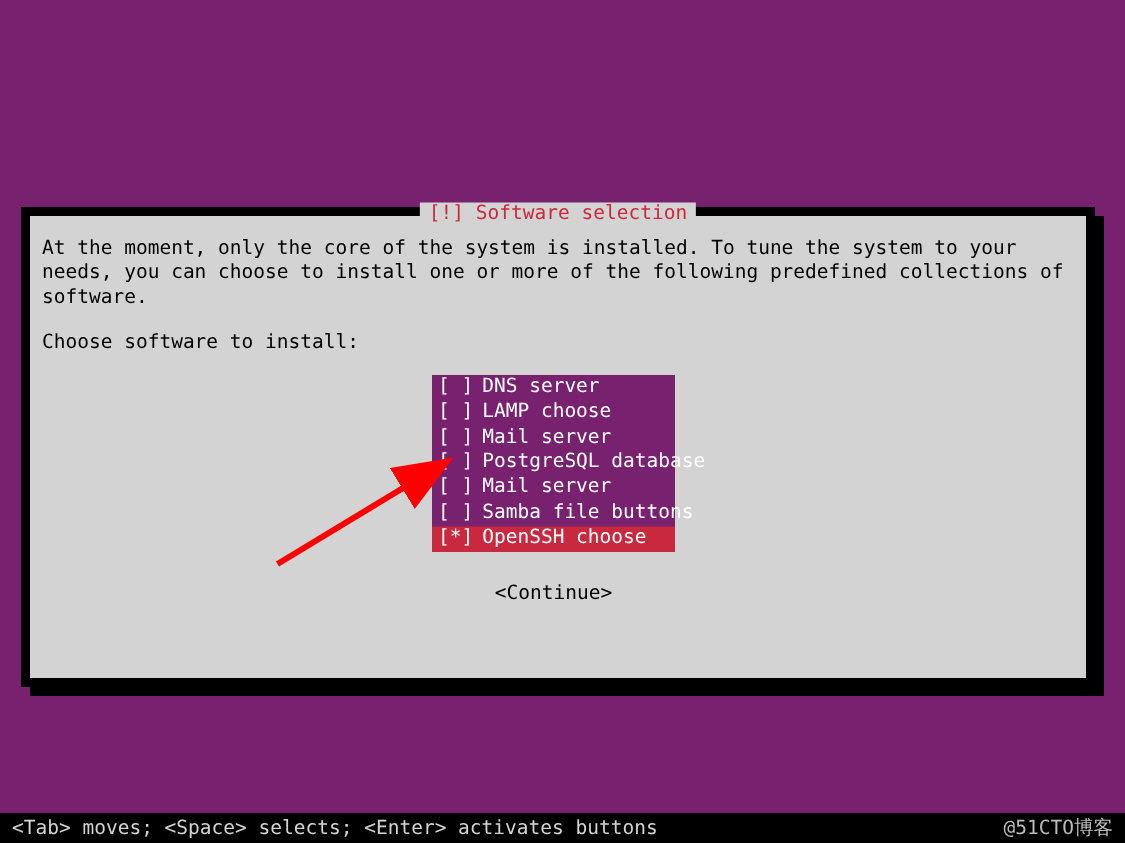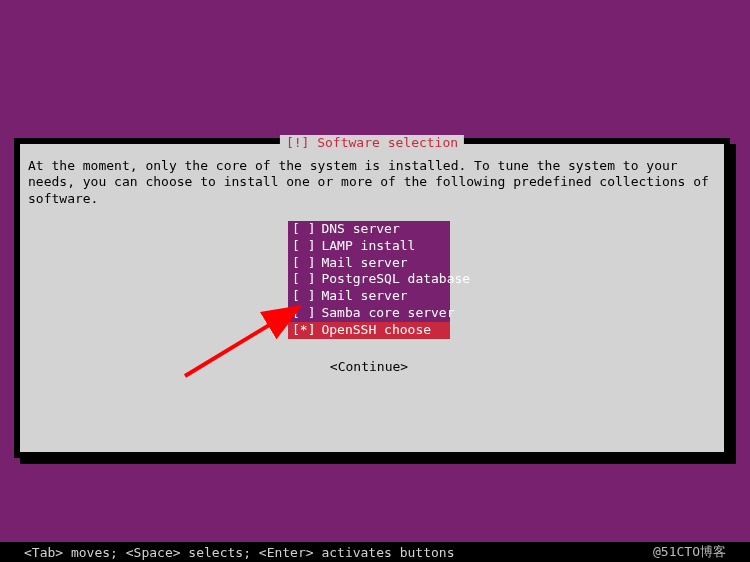--- a/index.html
+++ b/index.html
@@ -115,61 +115,62 @@
       position: absolute;
       left: 0;
       bottom: 0;
       width: 100%;
       height: 20px;
       background: #000;
       color: #d3d3d3;
       display: flex;
       justify-content: space-between;
       align-items: center;
-      padding: 0 24px;
+      padding: 0 8px;
       font-size: 13px;
     }
     .watermark {
       color: #bbb;
       font-size: 13px;
     }
   </style>
 </head>
 <body>
 
 <div class="dialog-container">
   <div class="dialog-shadow"></div>
   <div class="dialog">
     <div class="dialog-title">[!] Software selection</div>
     <div class="dialog-body">
       <div class="desc">At the moment, only the core of the system is installed. To tune the system to your needs, you can choose to install one or more of the following predefined collections of software.</div>
+      <div class="prompt">Choose software to install:</div>
       <div class="options">
         <div class="option-row">
           <span class="bracket">[<span class="bracket-inner"> </span>]</span>
           <span class="option-label">DNS server</span>
         </div>
         <div class="option-row">
           <span class="bracket">[<span class="bracket-inner"> </span>]</span>
-          <span class="option-label">LAMP install</span>
+          <span class="option-label">LAMP choose</span>
         </div>
         <div class="option-row">
           <span class="bracket">[<span class="bracket-inner"> </span>]</span>
           <span class="option-label">Mail server</span>
         </div>
         <div class="option-row">
           <span class="bracket">[<span class="bracket-inner"> </span>]</span>
           <span class="option-label">PostgreSQL database</span>
         </div>
         <div class="option-row">
           <span class="bracket">[<span class="bracket-inner"> </span>]</span>
           <span class="option-label">Mail server</span>
         </div>
         <div class="option-row">
           <span class="bracket">[<span class="bracket-inner"> </span>]</span>
-          <span class="option-label">Samba core server</span>
+          <span class="option-label">Samba file buttons</span>
         </div>
         <div class="option-row selected">
           <span class="bracket">[<span class="bracket-inner">*</span>]</span>
           <span class="option-label">OpenSSH choose</span>
         </div>
       </div>
       <div class="continue-wrap">
         <span class="continue-btn">&lt;Continue&gt;</span>
       </div>
     </div>

